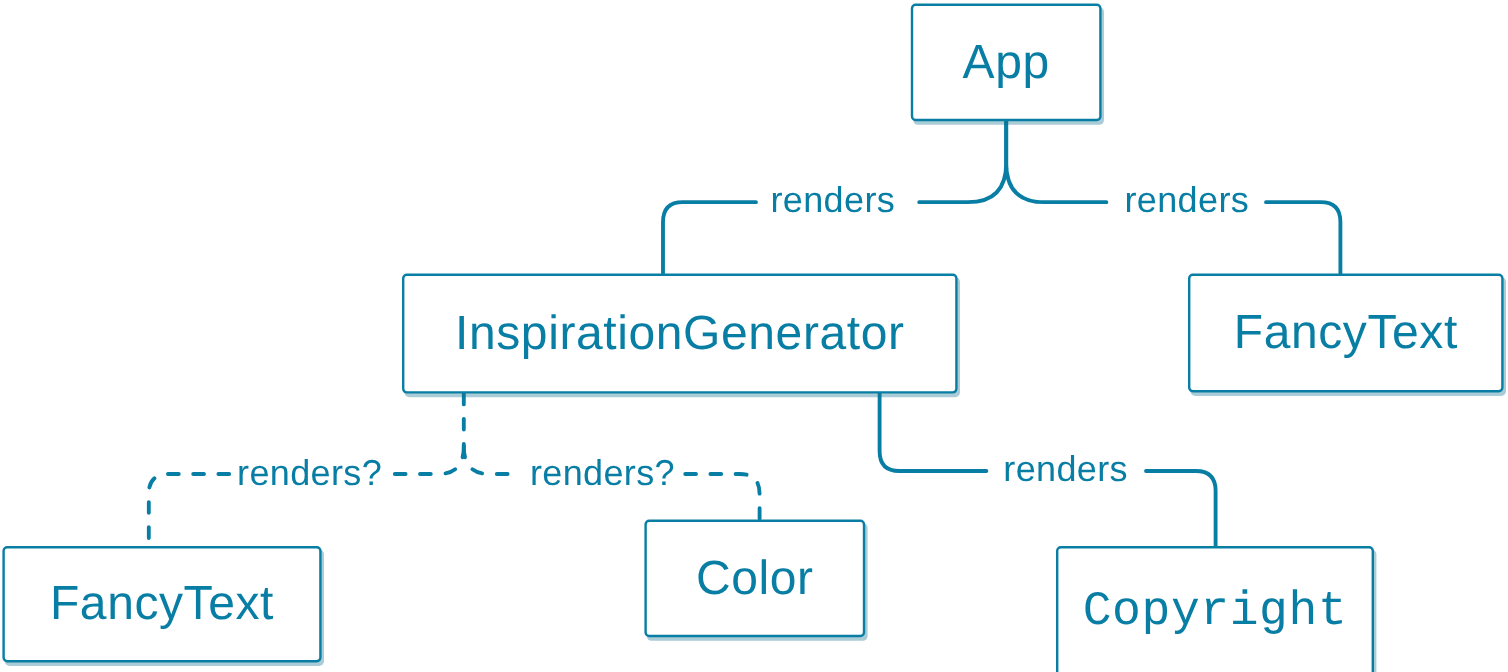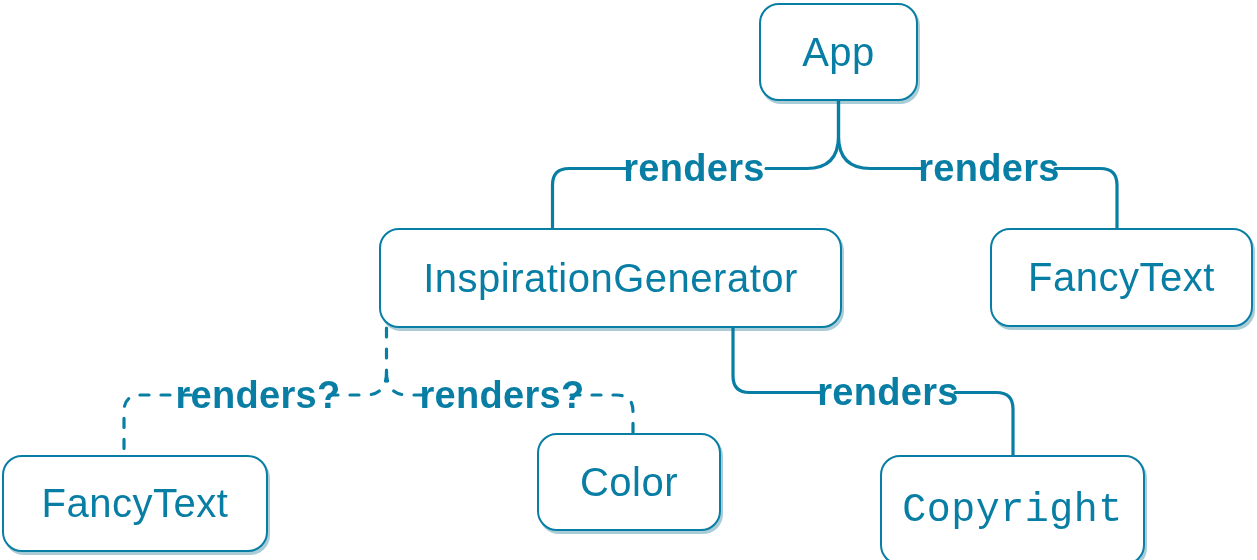--- a/index.html
+++ b/index.html
@@ -28,46 +28,46 @@
     stroke-linecap: round;
   }
   .edge.dashed {
     stroke-dasharray: 9 12;
   }
   .node {
     position: absolute;
     box-sizing: border-box;
     background: #ffffff;
     border: 2.5px solid #087ea4;
-    border-radius: 20px;
+    border-radius: 4px;
     box-shadow: 2px 3px 0 rgba(8, 110, 141, 0.35);
     display: flex;
     align-items: center;
     justify-content: center;
   }
   .node-label {
     color: #087ea4;
     font-size: 40px;
     font-weight: 500;
     letter-spacing: 0.5px;
     white-space: nowrap;
   }
   .edge-label {
     position: absolute;
     transform: translate(-50%, -50%);
     color: #087ea4;
-    font-size: 38px;
-    font-weight: 700;
+    font-size: 30px;
+    font-weight: 400;
     letter-spacing: 0.3px;
     white-space: nowrap;
     line-height: 1;
   }
   
   #node-app                   { left: 759px;  top: 3px;   width: 159px; height: 98px; }
-  #node-inspiration-generator { left: 335px;  top: 228px; width: 463px; height: 100px; margin-left: 44px; }
+  #node-inspiration-generator { left: 335px;  top: 228px; width: 463px; height: 100px; }
   #node-fancy-text-top        { left: 990px;  top: 228px; width: 263px; height: 99px; }
   #node-fancy-text-bottom     { left: 2px;    top: 455px; width: 266px; height: 97px; }
   #node-color                 { left: 537px;  top: 433px; width: 184px; height: 98px; }
   #node-copyright             { left: 880px;  top: 455px; width: 265px; height: 110px; font-family: Liberation Mono, monospace; }
   
   #edge-label-app-inspiration       { left: 694px;  top: 168px; }
   #edge-label-app-fancytext         { left: 989px;  top: 168px; }
   #edge-label-inspiration-copyright { left: 888px;  top: 392px; }
   #edge-label-inspiration-fancytext { left: 258px;  top: 395px; }
   #edge-label-inspiration-color     { left: 502px;  top: 395px; }

